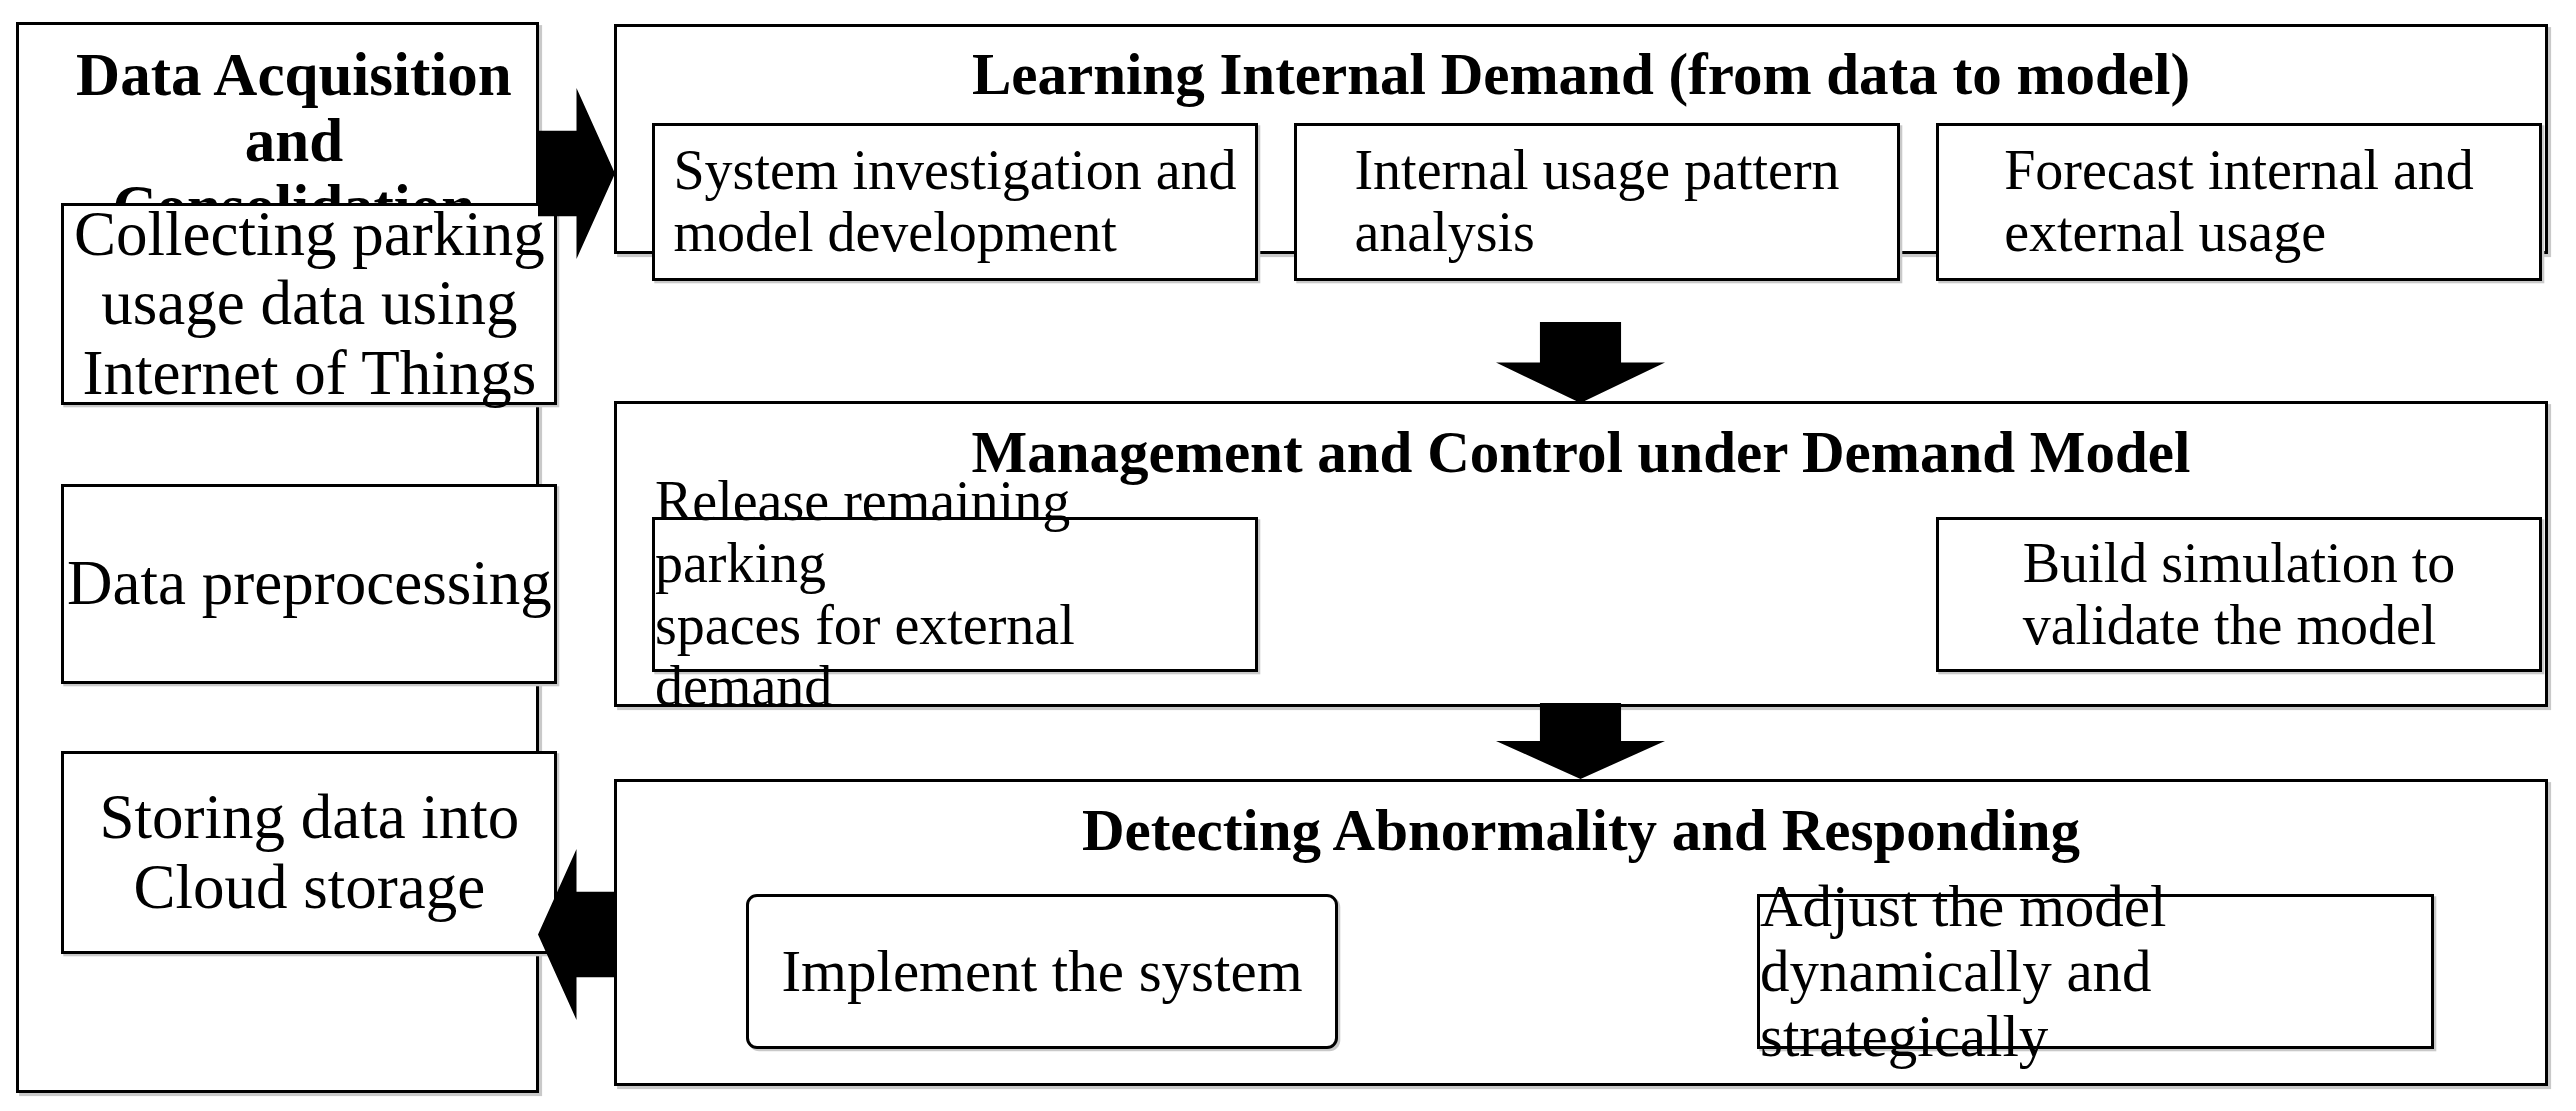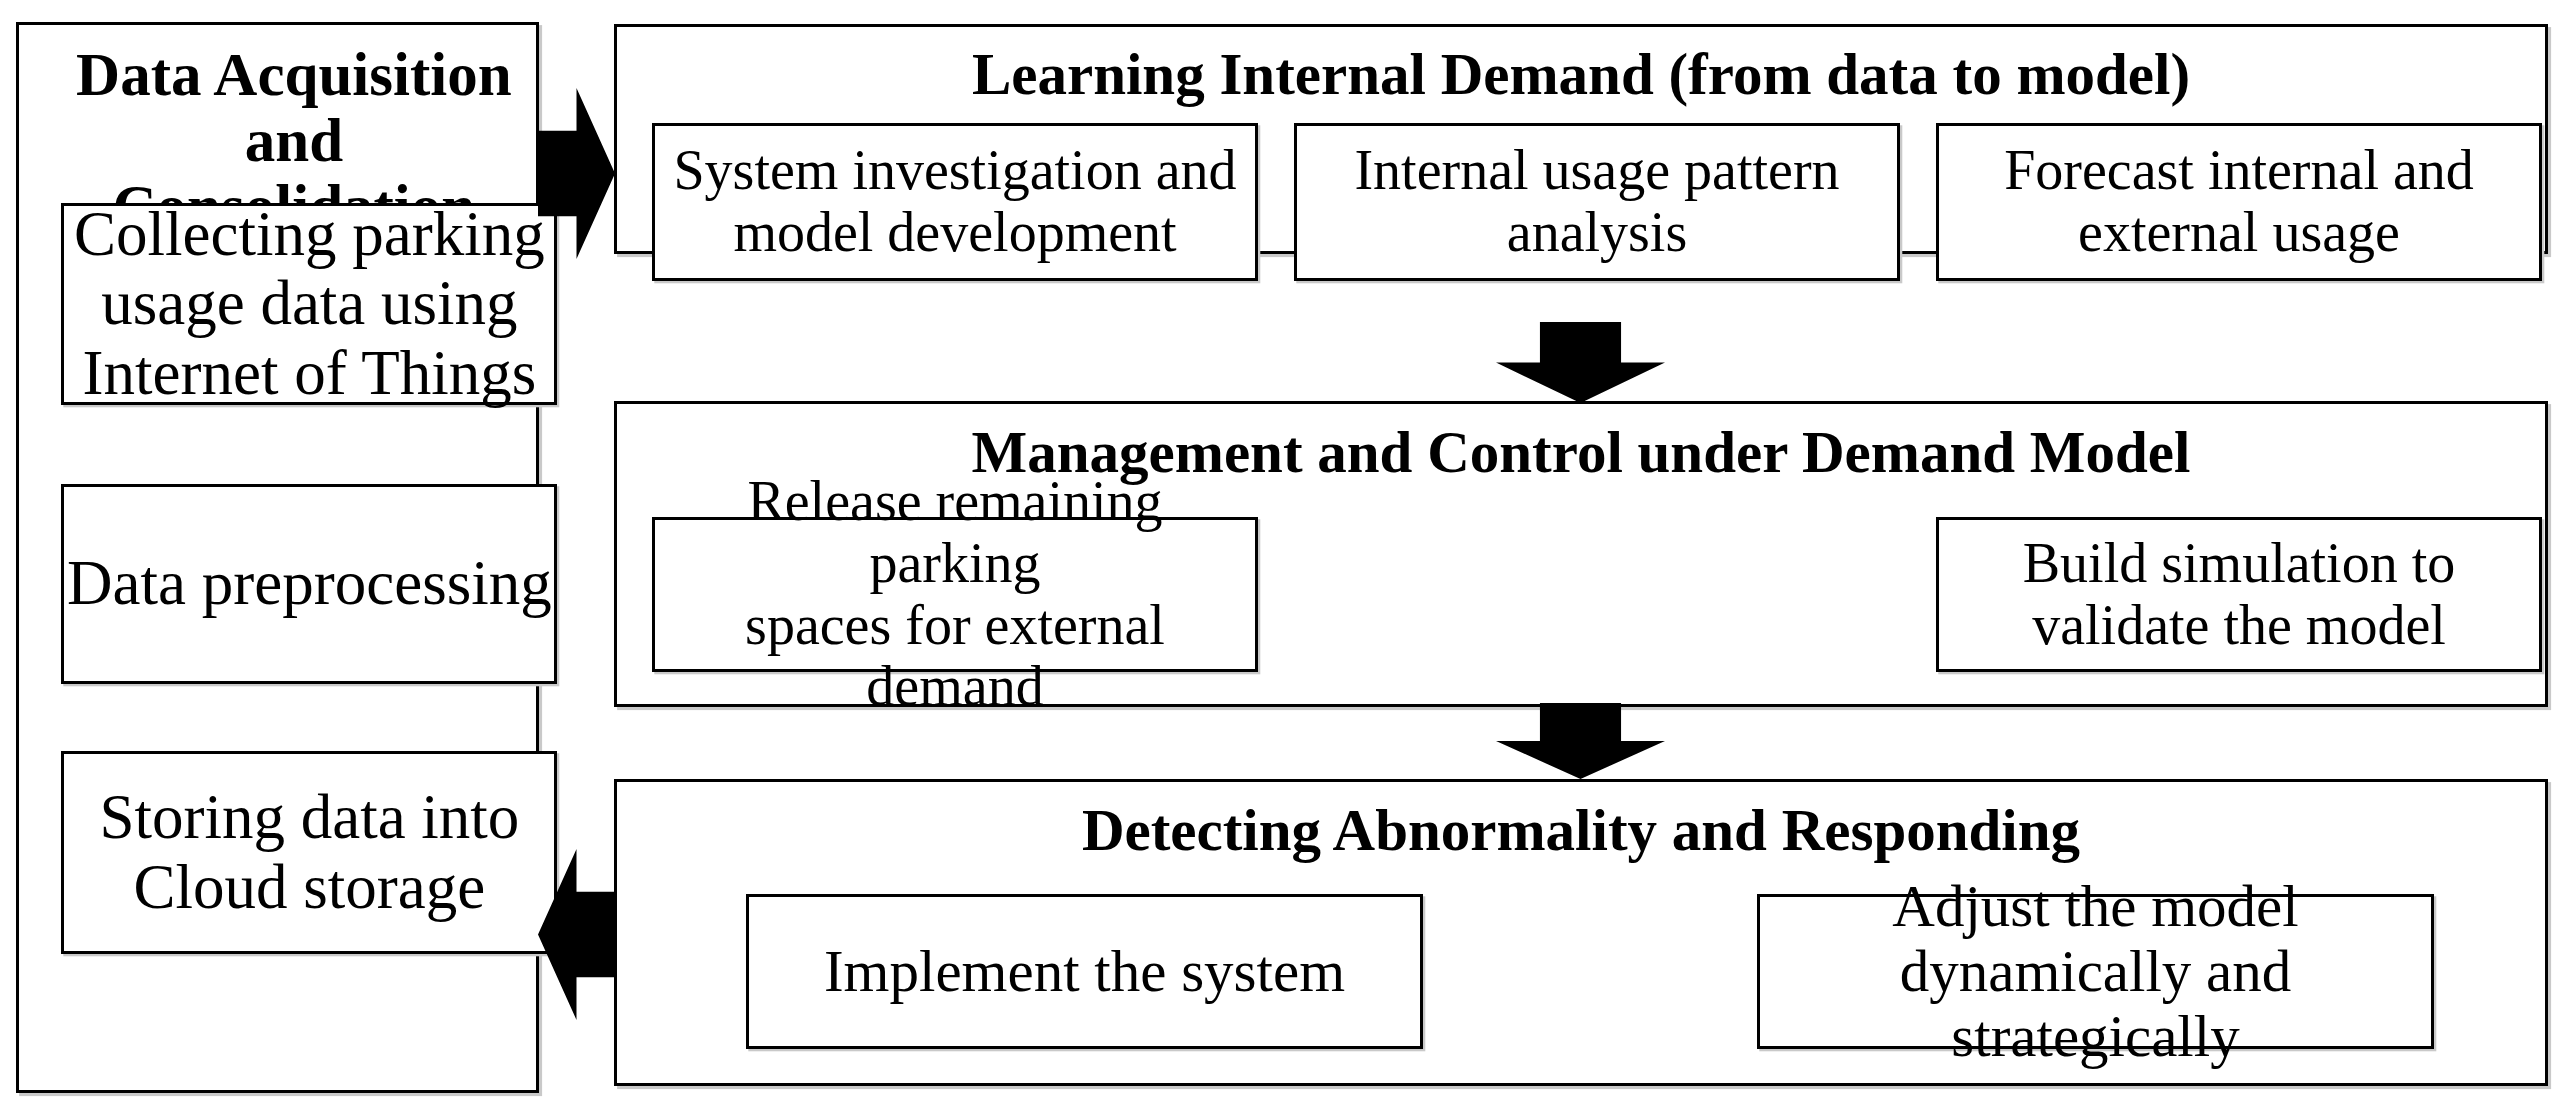--- a/index.html
+++ b/index.html
@@ -36,30 +36,30 @@
   .section-1{ top:23.5px;  height:230px; }
   .section-2{ top:401px; height:306px; }
   .section-3{ top:779px; height:307px; }
   .section-title{
     margin-top:15.7px; text-align:center; font-weight:bold; font-size:59px; line-height:1.1;
   }
   .sbox{
     position:absolute; box-sizing:border-box;
     border:3.1px solid var(--border); box-shadow:2.3px 2.3px 0 var(--shadow);
     display:flex; align-items:center; justify-content:center;
-    text-align:center; font-size:56px; line-height:1.1; white-space:pre-line;
+    font-size:56px; line-height:1.1; white-space:pre-line;
     background:var(--background);
   }
   .row3 .sbox{ top:96px; height:158px; width:606px; }
   .section-2 .sbox{ top:113px; height:155px; }
   .sbox-c1{ left:35px; }
   .sbox-c2{ left:677px; }
   .sbox-c3{ left:1319px; }
   .section-3 .sbox{ top:112px; height:155px; font-size:59px; }
-  .sbox-implement{ left:129px;  width:677px; }
+  .sbox-implement{ left:129px;  width:592px;border-radius:11px; }
   .sbox-adjust{    left:1140px; width:677px; }
 
   .arrow{ position:absolute; background:var(--arrow); }
   .arrow-right{
     left:538px; top:88px; width:77px; height:171px;
     clip-path:polygon(0 25%,50% 25%,50% 0,100% 50%,50% 100%,50% 75%,0 75%);
   }
   .arrow-left{
     left:538px; top:849px; width:77px; height:171px;
     clip-path:polygon(100% 25%,50% 25%,50% 0,0 50%,50% 100%,50% 75%,100% 75%);

